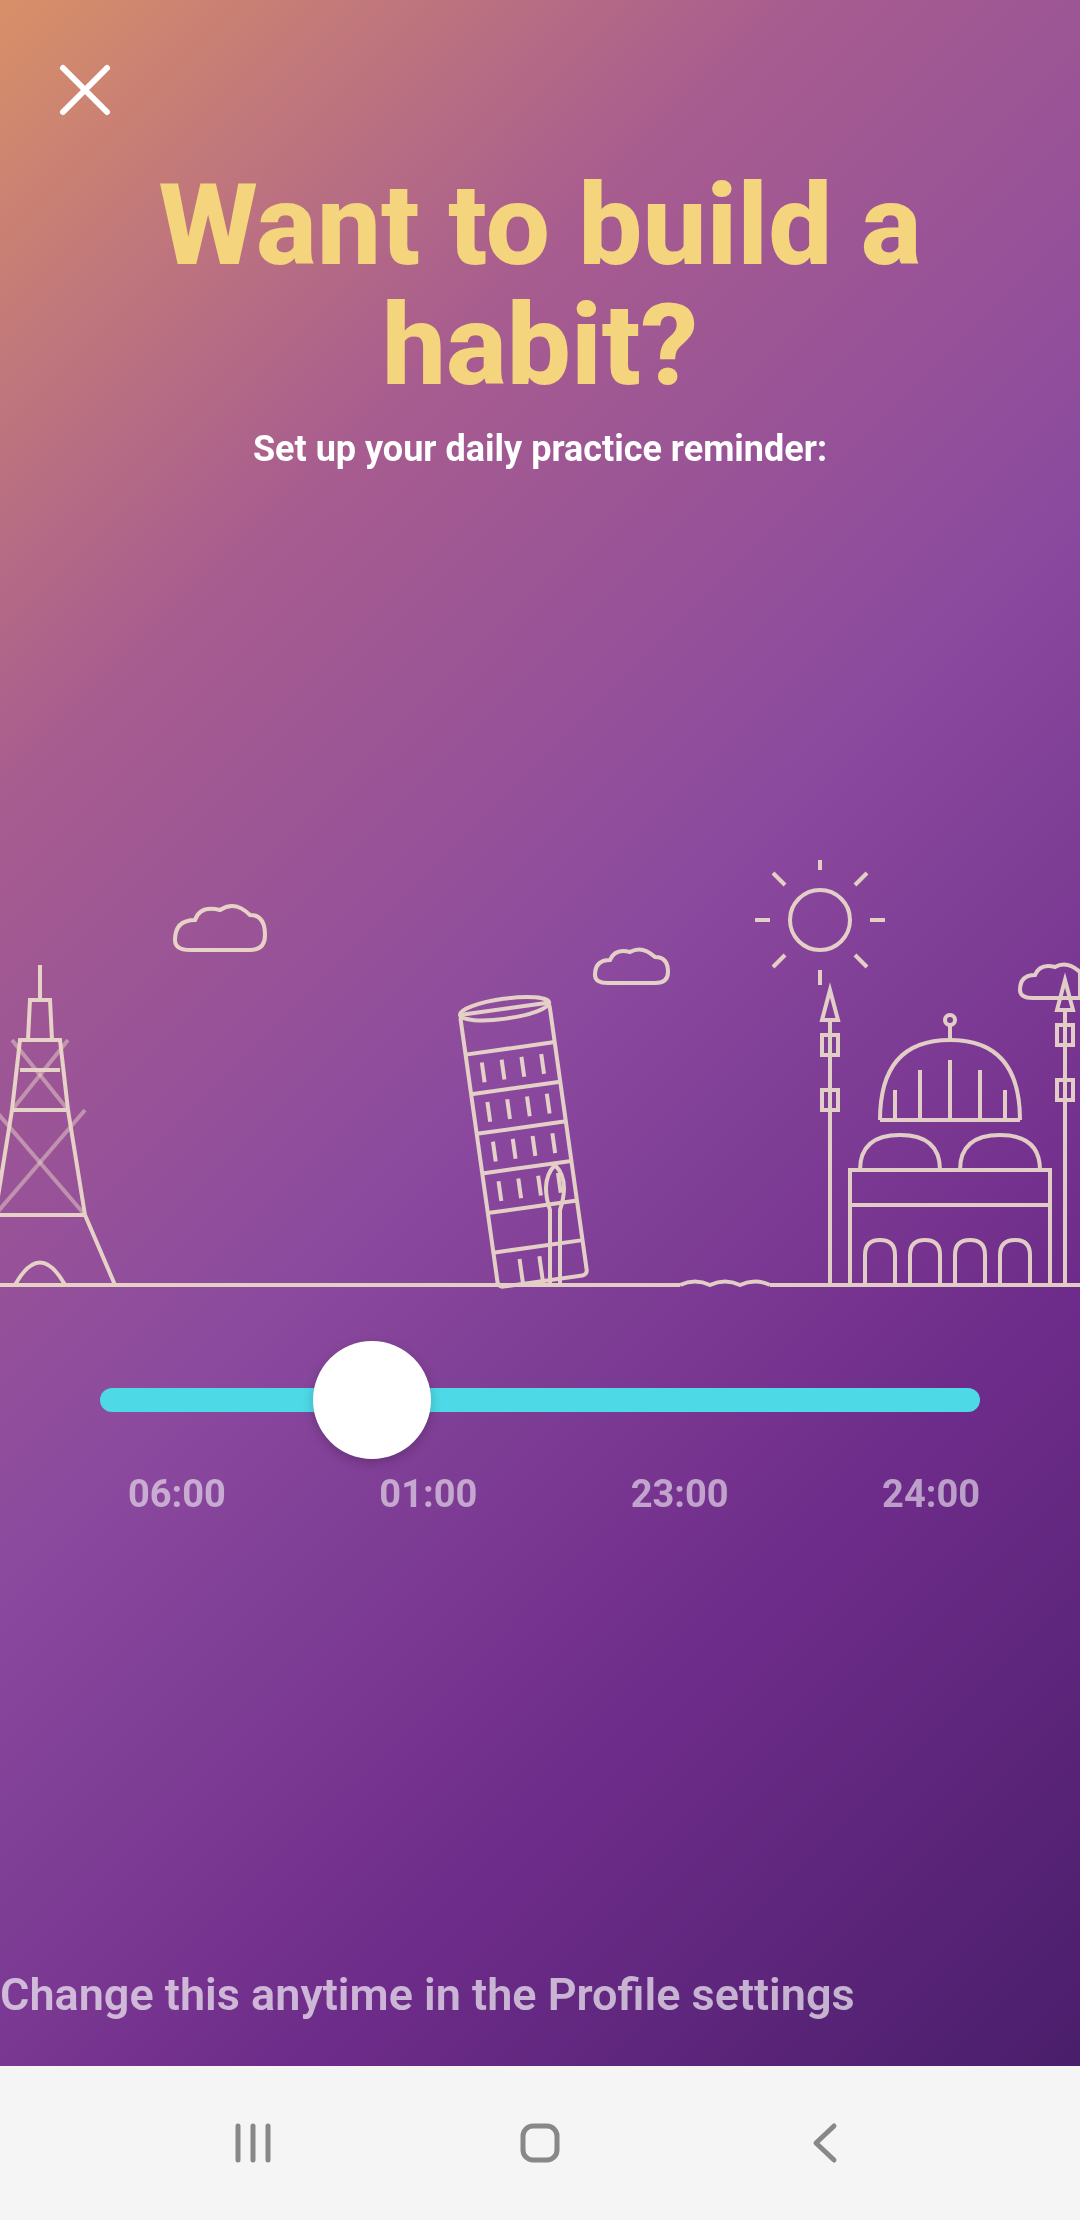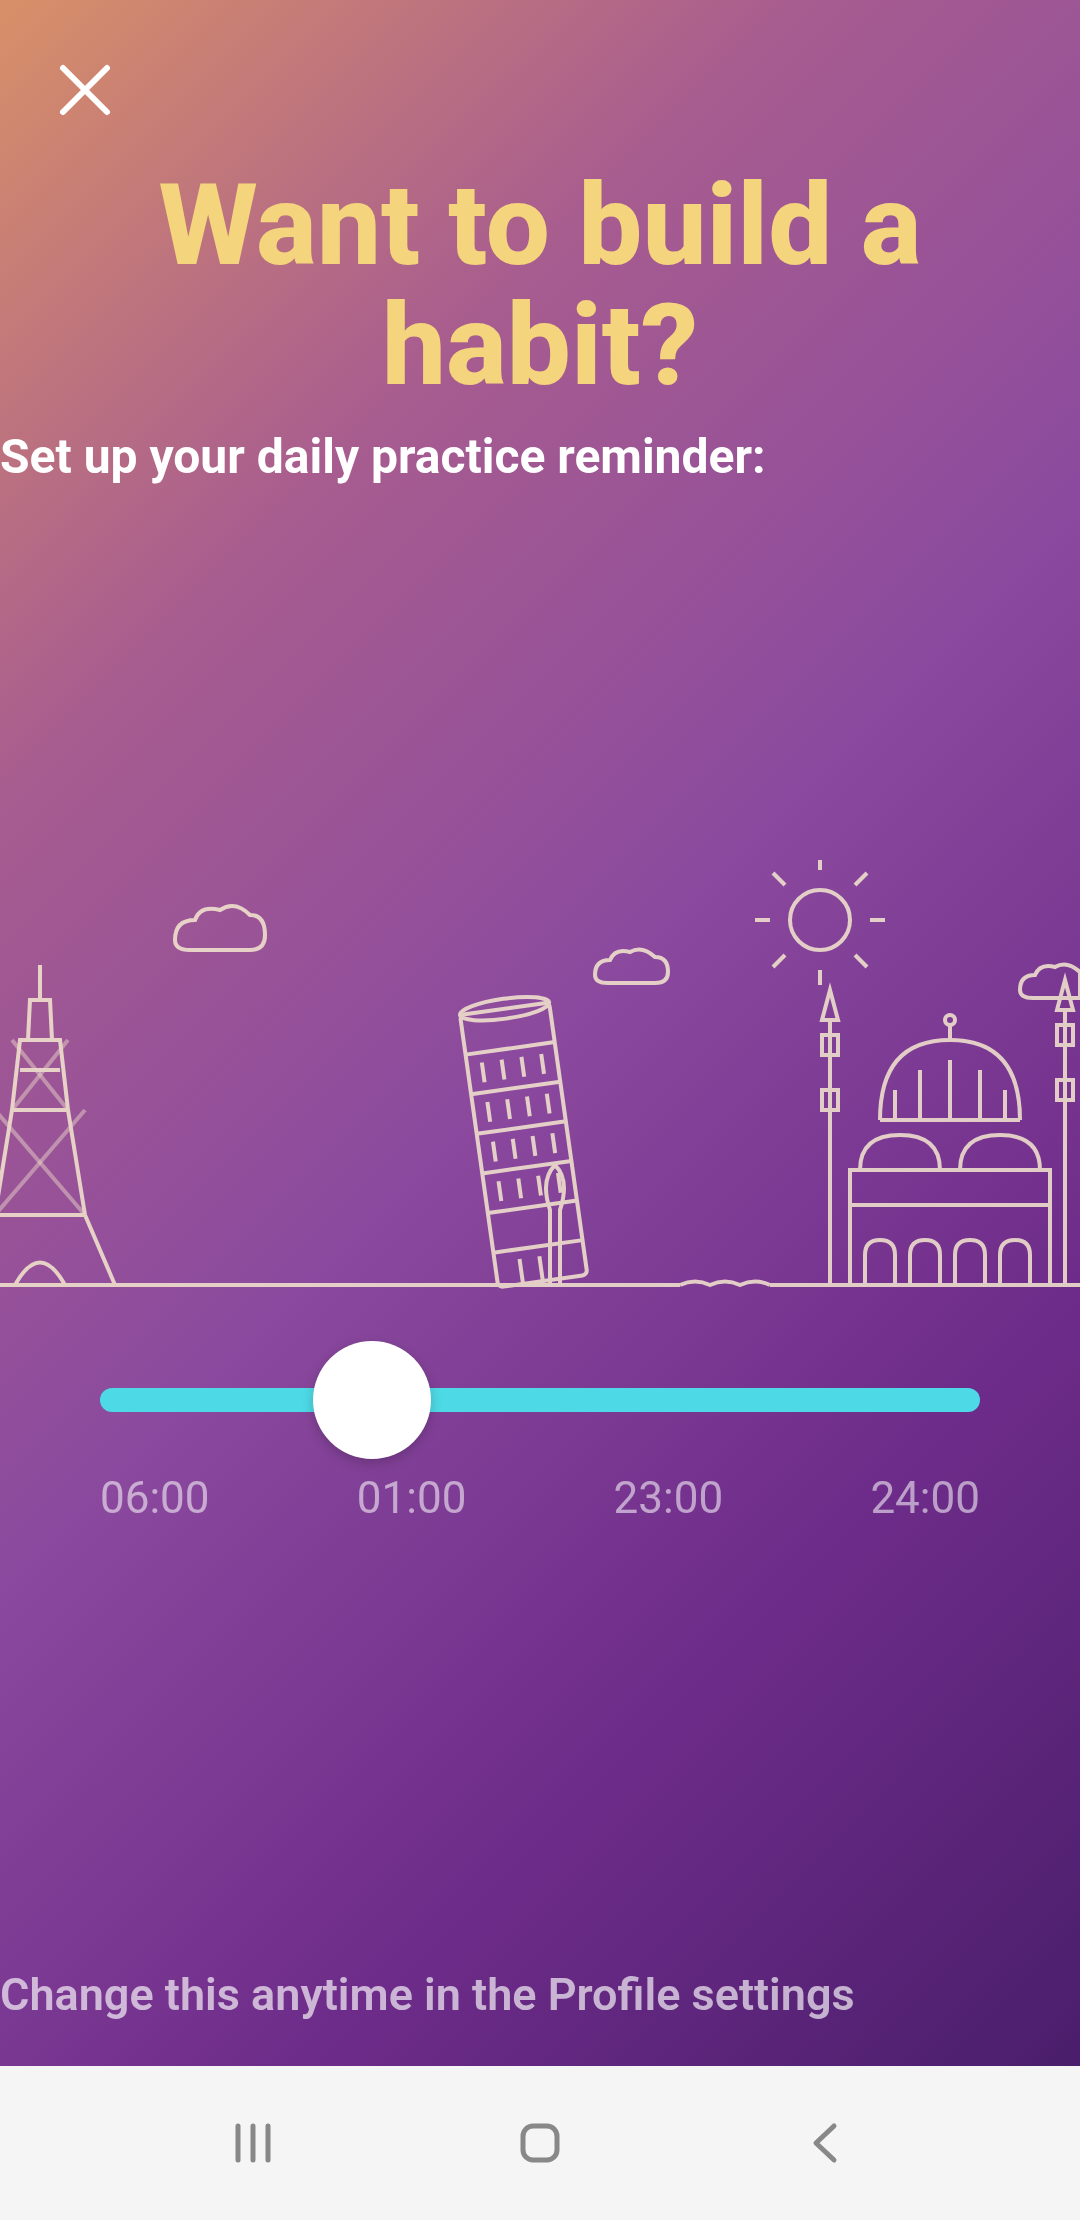--- a/index.html
+++ b/index.html
@@ -51,21 +51,22 @@
       line-height: 1.05;
       padding: 0 60px;
       margin-top: 21px;
     }
     
     .subtitle {
       position: absolute;
       top: 428px;
       left: 0;
       right: 0;
-      font-size: 48px;
+      text-align: center;
+      font-size: 36px;
       font-weight: 700;
       color: #ffffff;
     }
     
     .time-display {
       position: absolute;
       top: 670px;
       left: 0;
       right: 0;
       text-align: center;
@@ -116,23 +117,24 @@
       box-shadow: 0 4px 12px rgba(0,0,0,0.2);
     }
     
     .slider-labels {
       display: flex;
       justify-content: space-between;
       margin-top: 22px;
     }
     
     .slider-label {
-      font-size: 44px;
-      font-weight: 400;
+      font-size: 38px;
+      font-weight: 700;
       color: rgba(255, 255, 255, 0.55);
+      margin-left: 28px;
     }
     
     .cta-button {
       position: absolute;
       top: 1740px;
       left: 50%;
       transform: translateX(-50%);
       background: #b546e8;
       color: #ffffff;
       font-size: 48px;

